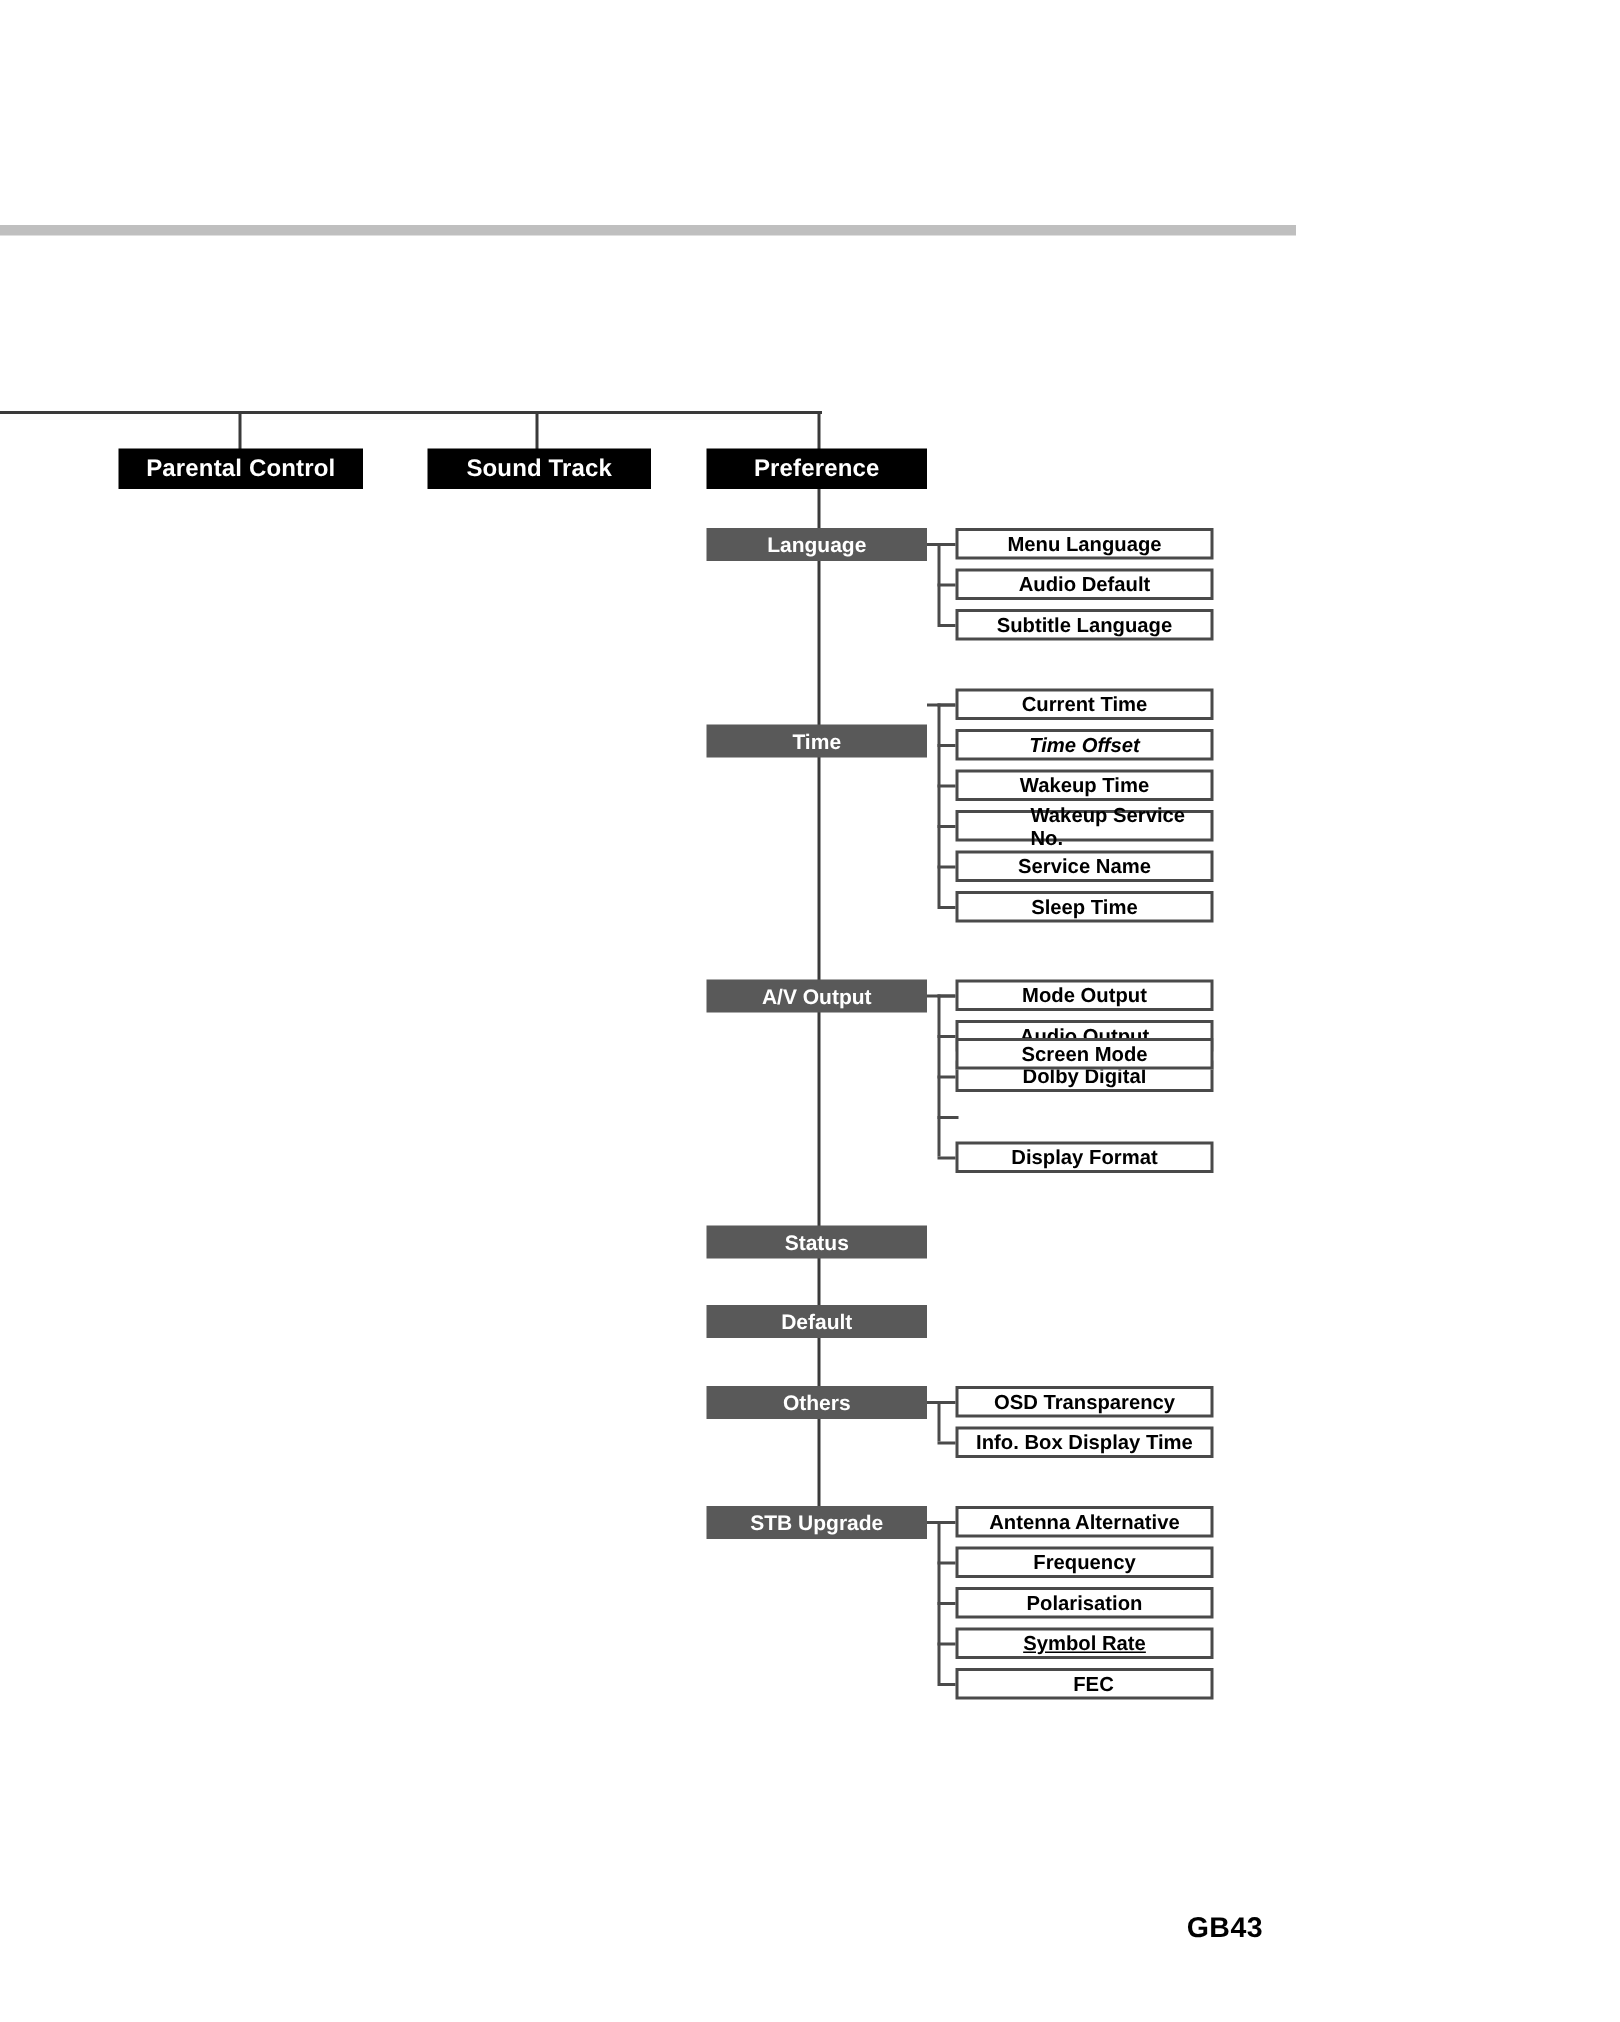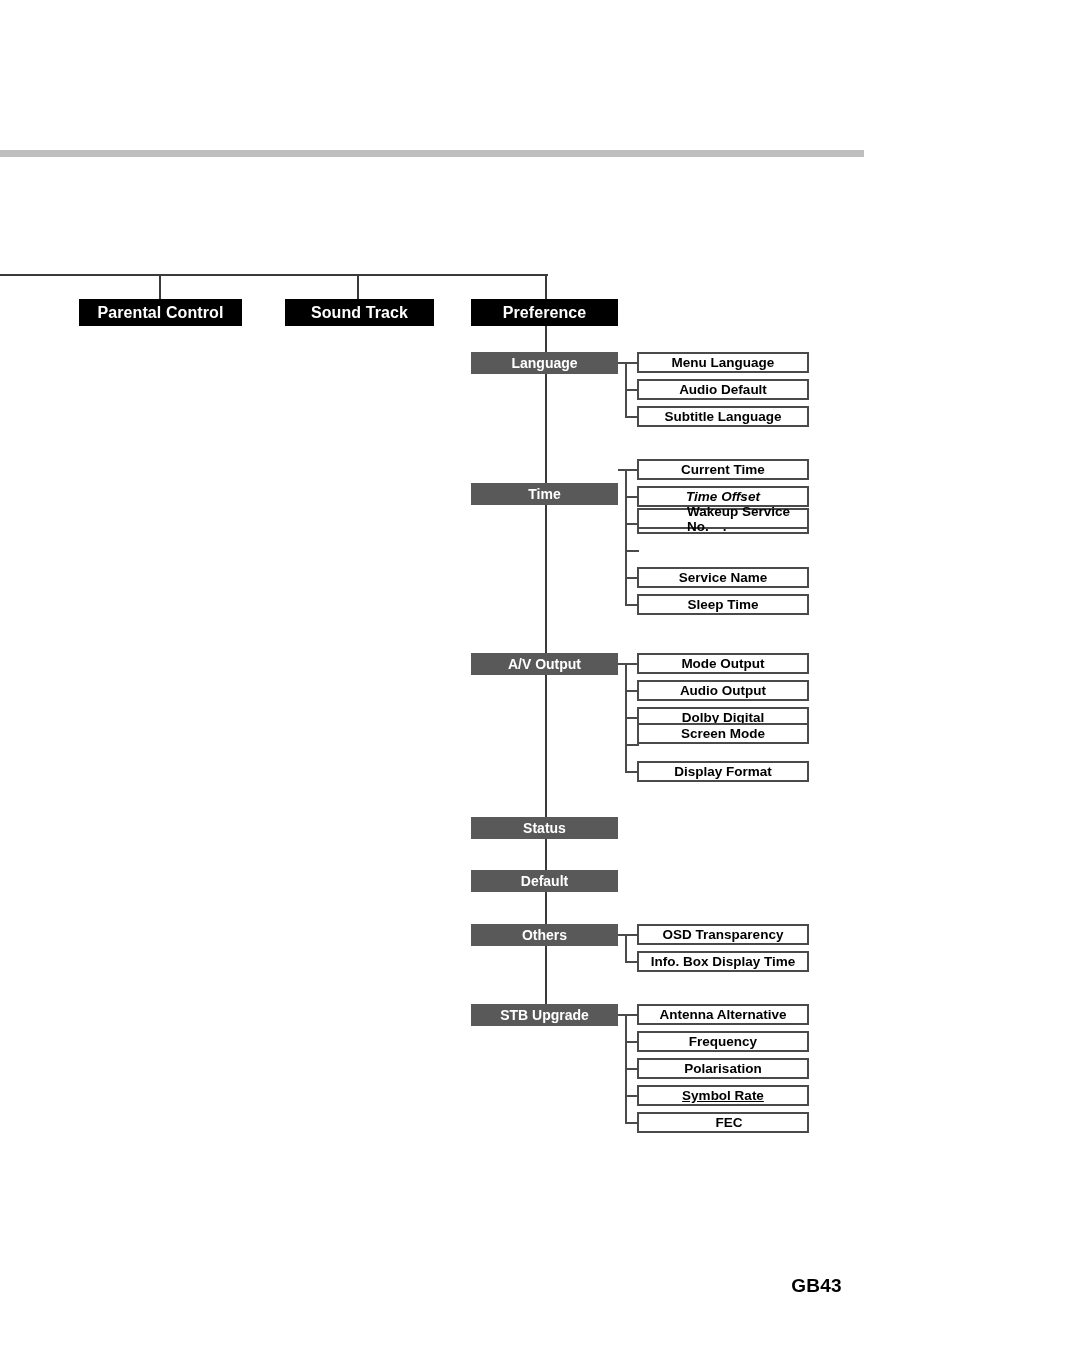--- a/index.html
+++ b/index.html
@@ -147,37 +147,37 @@
   <div class="line-thin-h" style="left:625px; top:469px; width:14px;"></div>
   <div class="line-thin-h" style="left:625px; top:496px; width:14px;"></div>
   <div class="line-thin-h" style="left:625px; top:523px; width:14px;"></div>
   <div class="line-thin-h" style="left:625px; top:550px; width:14px;"></div>
   <div class="line-thin-h" style="left:625px; top:577px; width:14px;"></div>
   <div class="line-thin-h" style="left:625px; top:604px; width:14px;"></div>
 
   <div class="node-leaf" style="top:459px;">Current Time</div>
   <div class="node-leaf" style="top:486px;font-style:italic;">Time Offset</div>
   <div class="node-leaf" style="top:513px;">Wakeup Time</div>
-  <div class="node-leaf" style="top:508px;padding-left:48px;">Wakeup Service No.</div>
+  <div class="node-leaf" style="top:540px;padding-left:48px;">Wakeup Service No.</div>
   <div class="node-leaf" style="top:567px;">Service Name</div>
   <div class="node-leaf" style="top:594px;">Sleep Time</div>
 
   <div class="node-grey" style="top:653px;">A/V Output</div>
   <div class="line-thin-h" style="left:618px; top:663px; width:19px;"></div>
   <div class="line-thin-v" style="left:625px; top:663px; height:108px;"></div>
   <div class="line-thin-h" style="left:625px; top:663px; width:14px;"></div>
   <div class="line-thin-h" style="left:625px; top:690px; width:14px;"></div>
   <div class="line-thin-h" style="left:625px; top:717px; width:14px;"></div>
   <div class="line-thin-h" style="left:625px; top:744px; width:14px;"></div>
   <div class="line-thin-h" style="left:625px; top:771px; width:14px;"></div>
 
   <div class="node-leaf" style="top:653px;">Mode Output</div>
   <div class="node-leaf" style="top:680px;">Audio Output</div>
   <div class="node-leaf" style="top:707px;">Dolby Digital</div>
-  <div class="node-leaf" style="top:692px;margin-top:31px;">Screen Mode</div>
+  <div class="node-leaf" style="top:692px;">Screen Mode</div>
   <div class="node-leaf" style="top:761px;">Display Format</div>
 
   <div class="node-grey" style="top:817px;">Status</div>
 
   <div class="node-grey" style="top:870px;">Default</div>
 
   <div class="node-grey" style="top:924px;">Others</div>
   <div class="line-thin-h" style="left:618px; top:934px; width:19px;"></div>
   <div class="line-thin-v" style="left:625px; top:934px; height:27px;"></div>
   <div class="line-thin-h" style="left:625px; top:934px; width:14px;"></div>

